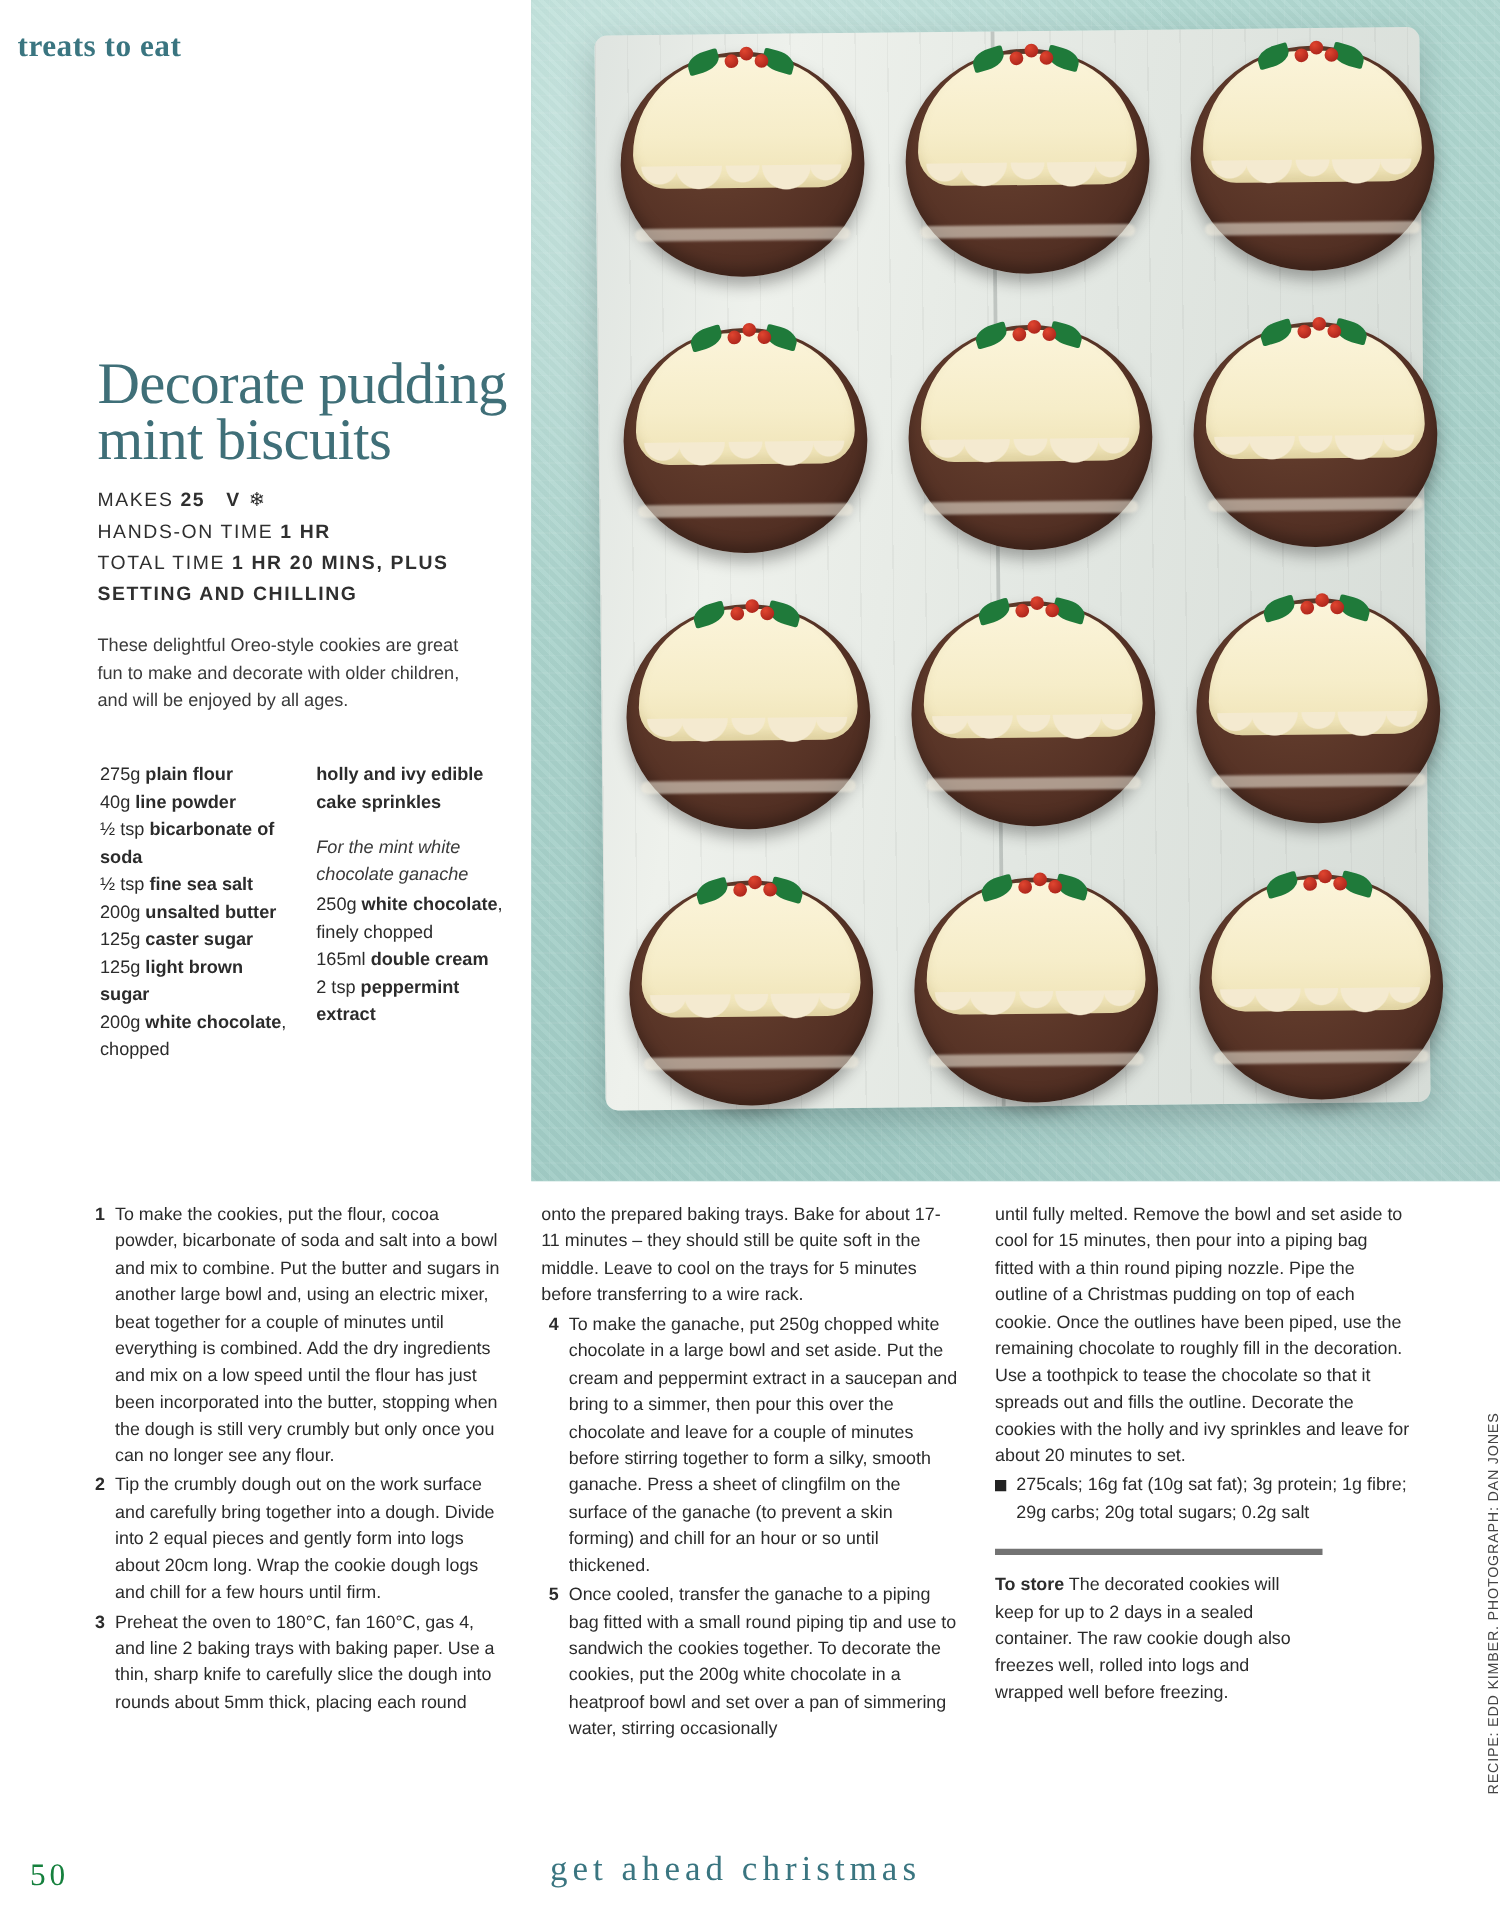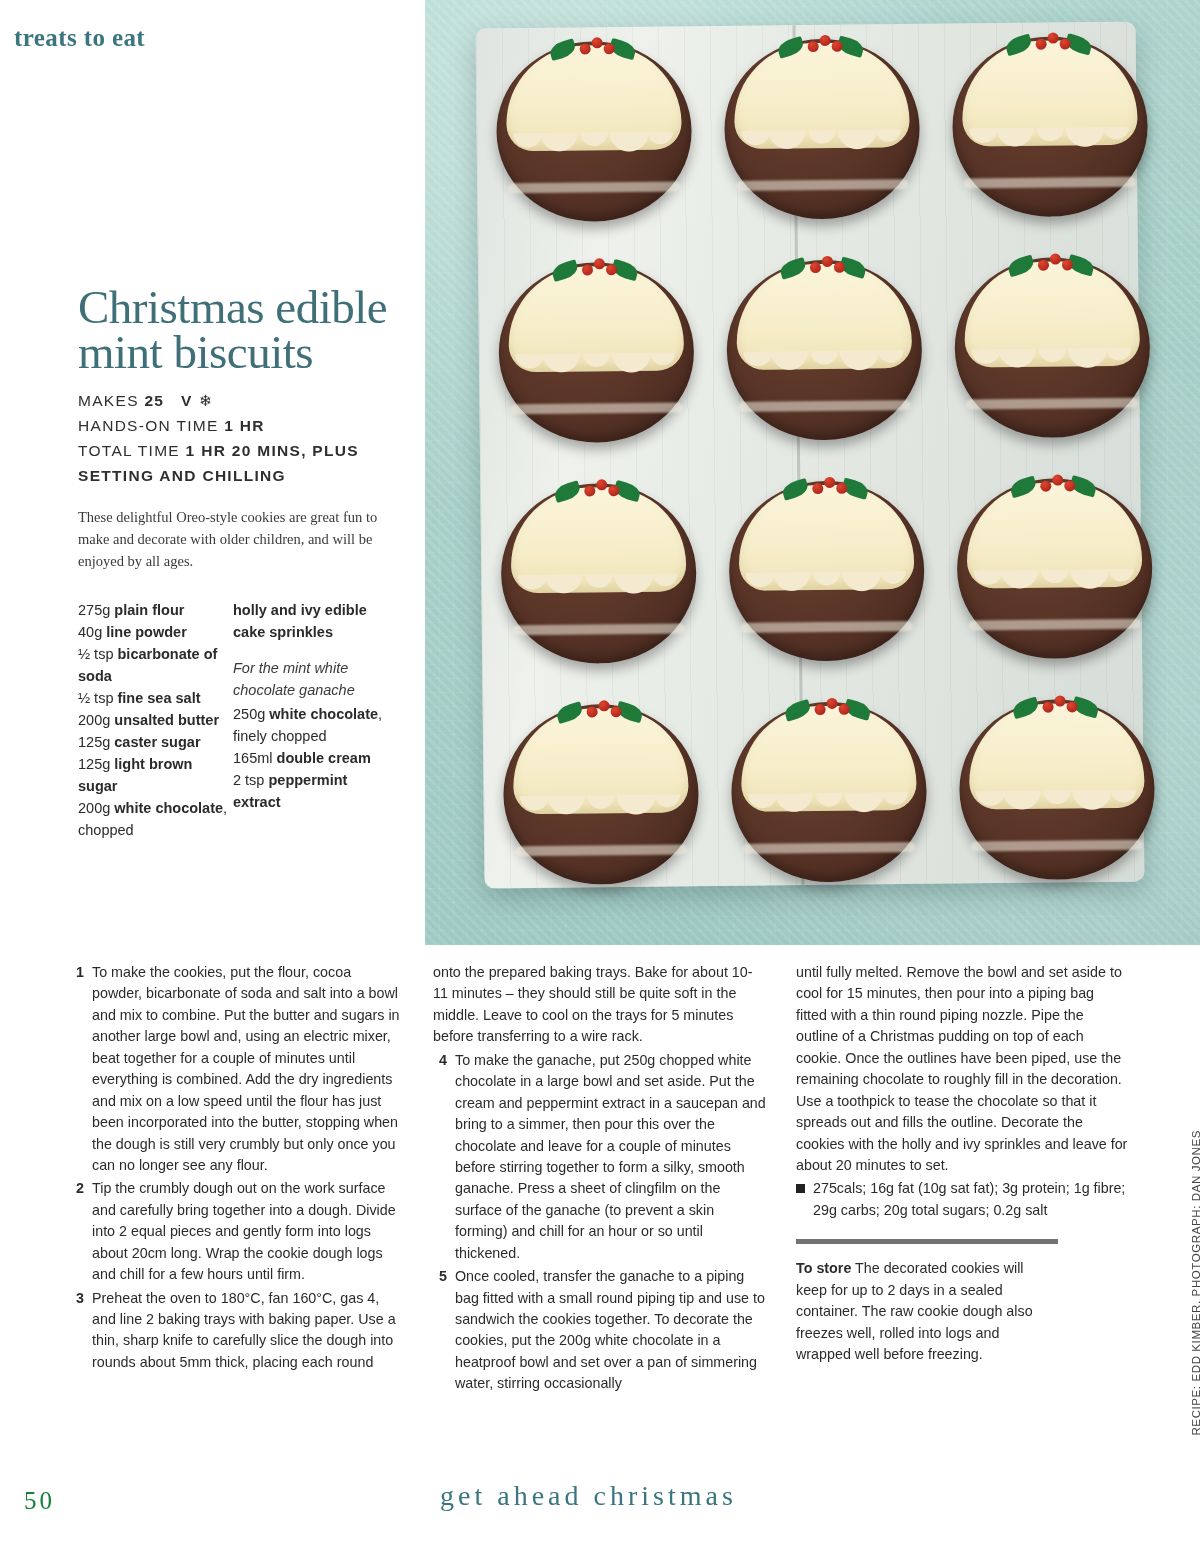--- a/index.html
+++ b/index.html
@@ -189,27 +189,28 @@
     color: #2f2f2f;
   }
   .meta b { font-weight: bold; }
   .meta .vsym { letter-spacing: 2px; }
   .intro {
     margin-top: 18px;
     font-size: 14.5px;
     line-height: 1.52;
     color: #3a3a3a;
     width: 312px;
-    font-family: Liberation Serif, serif;
   }
   .ing-wrap {
-    margin-top: 26px;
+    margin-top: 36px;
     display: flex;
+    gap: 18px;
     font-size: 14.5px;
     line-height: 1.52;
+    justify-content: flex-end;
   }
   .ing-col { width: 155px; }
   .ing-col p { margin: 0; }
   .ing-col .it { margin: 0; }
   .ing-col b { font-weight: bold; }
   .ing-col .subhead {
     font-style: italic;
     margin-top: 14px;
     margin-bottom: 2px;
     color: #3a3a3a;
@@ -412,21 +413,21 @@
         <span class="leaf r"></span>
         <span class="berry b1"></span>
         <span class="berry b2"></span>
         <span class="berry b3"></span>
       </div>
     </div>
   </div>
 </div>
 
 <div class="left-col">
-  <h1 class="recipe-title">Christmas edible mint biscuits</h1>
+  <h1 class="recipe-title">Decorate pudding mint biscuits</h1>
 
   <div class="meta">
     <span>MAKES</span>
     <b>25</b>
     &nbsp;&nbsp;<b class="vsym">V</b>
     <span>❄</span><br>
     <span>HANDS-ON TIME</span>
     <b>1 HR</b><br>
     <span>TOTAL TIME</span>
     <b>1 HR 20 MINS, PLUS SETTING AND CHILLING</b>
@@ -465,21 +466,21 @@
       <span class="num">2</span>
       <span class="txt">Tip the crumbly dough out on the work surface and carefully bring together into a dough. Divide into 2 equal pieces and gently form into logs about 20cm long. Wrap the cookie dough logs and chill for a few hours until firm.</span>
     </div>
     <div class="step">
       <span class="num">3</span>
       <span class="txt">Preheat the oven to 180°C, fan 160°C, gas 4, and line 2 baking trays with baking paper. Use a thin, sharp knife to carefully slice the dough into rounds about 5mm thick, placing each round</span>
     </div>
   </div>
 
   <div class="mcol">
-    <p class="cont">onto the prepared baking trays. Bake for about 10-11 minutes – they should still be quite soft in the middle. Leave to cool on the trays for 5 minutes before transferring to a wire rack.</p>
+    <p class="cont">onto the prepared baking trays. Bake for about 17-11 minutes – they should still be quite soft in the middle. Leave to cool on the trays for 5 minutes before transferring to a wire rack.</p>
     <div class="step">
       <span class="num">4</span>
       <span class="txt">To make the ganache, put 250g chopped white chocolate in a large bowl and set aside. Put the cream and peppermint extract in a saucepan and bring to a simmer, then pour this over the chocolate and leave for a couple of minutes before stirring together to form a silky, smooth ganache. Press a sheet of clingfilm on the surface of the ganache (to prevent a skin forming) and chill for an hour or so until thickened.</span>
     </div>
     <div class="step">
       <span class="num">5</span>
       <span class="txt">Once cooled, transfer the ganache to a piping bag fitted with a small round piping tip and use to sandwich the cookies together. To decorate the cookies, put the 200g white chocolate in a heatproof bowl and set over a pan of simmering water, stirring occasionally</span>
     </div>
   </div>
 

